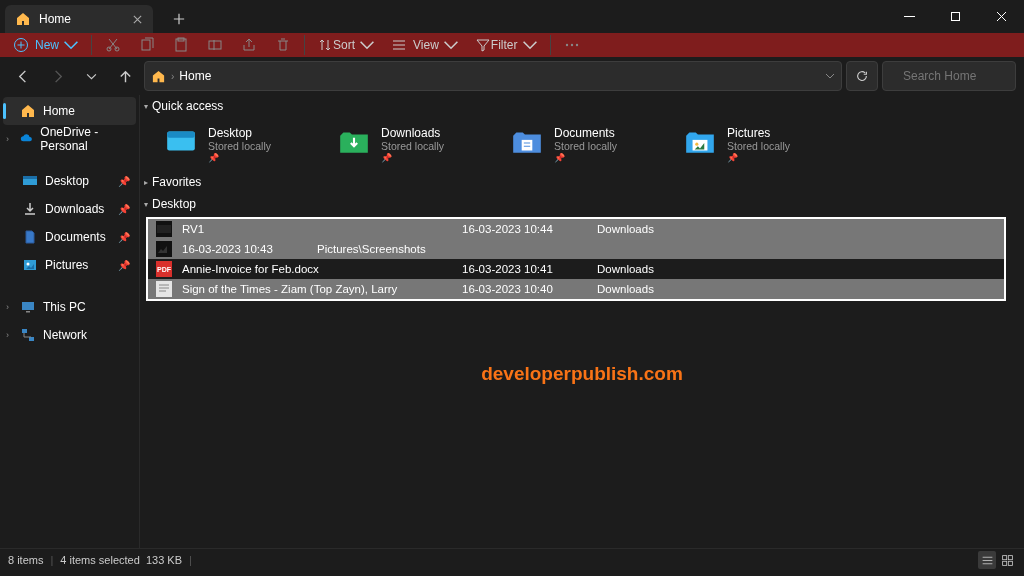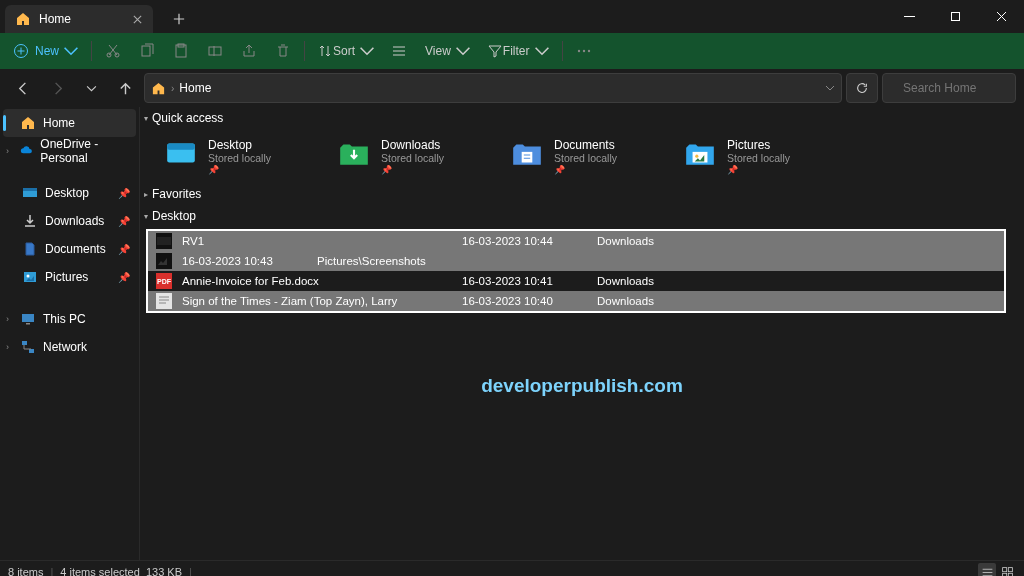--- a/index.html
+++ b/index.html
@@ -5,21 +5,21 @@
 *{margin:0;padding:0;box-sizing:border-box;font-family:"Segoe UI",sans-serif;-webkit-font-smoothing:antialiased}
 body{width:1024px;height:576px;background:#1c1c1c;color:#fff;overflow:hidden;font-size:12px;position:relative}
 .titlebar{height:33px;display:flex;align-items:center;background:#1c1c1c}
 .tab{display:flex;align-items:center;height:28px;background:#2c2c2c;border-radius:6px 6px 0 0;padding:0 8px 0 10px;width:148px;margin-left:5px;margin-top:5px}
 .tab-home-icon{width:16px;height:16px;display:flex;align-items:center;justify-content:center}
 .tab-title{margin-left:8px;font-size:12px;flex:1}
 .tab-close{width:16px;height:16px;display:flex;align-items:center;justify-content:center;border-radius:3px;color:#aaa}
 .new-tab{margin-left:12px;width:28px;height:28px;display:flex;align-items:center;justify-content:center;color:#ccc;margin-top:5px}
 .win-controls{margin-left:auto;display:flex}
 .win-btn{width:46px;height:33px;display:flex;align-items:center;justify-content:center;color:#fff}
-.toolbar{height:36px;background:#14532d;display:flex;align-items:center;padding:0 5px}
+.toolbar{height:24px;background:#7f1d1d;display:flex;align-items:center;padding:0 5px}
 .tbtn{height:30px;display:flex;align-items:center;padding:0 8px;border-radius:4px;color:#ccc;font-size:12px}
 .tbtn svg,.tbtn-icon svg{width:16px;height:16px}
 .tbtn-icon{width:34px;height:30px;display:flex;align-items:center;justify-content:center;color:#888;border-radius:4px}
 .tbtn.new-btn{color:#4cc2ff}
 .chev{margin-left:4px}
 .divider{width:1px;height:20px;background:#444;margin:0 4px}
 .navbar{height:38px;display:flex;align-items:center;padding:0 8px;gap:4px;background:#1c1c1c}
 .nav-btn{width:30px;height:30px;display:flex;align-items:center;justify-content:center;color:#ccc;border-radius:4px}
 .nav-btn.disabled{color:#555}
 .breadcrumb{flex:1;height:30px;background:#2c2c2c;border:1px solid #3d3d3d;border-radius:4px;display:flex;align-items:center;padding:0 6px;gap:5px}
@@ -50,21 +50,21 @@
 .qa-sub{font-size:10.5px;color:#999}
 .qa-pin{font-size:9px;color:#888;margin-top:1px}
 .recent-box{border:2px solid #fff;margin:2px 18px 0 6px}
 .recent-container{padding:0}
 .rrow{height:20px;display:flex;align-items:center;padding:0 8px;gap:10px;font-size:11.5px}
 .rrow.sel{background:#777}
 .rrow.nosel{background:#1c1c1c}
 .rrow .fico{width:16px;height:16px;display:flex;align-items:center;justify-content:center;flex-shrink:0}
 .rrow .fname{width:270px;white-space:nowrap;overflow:hidden}
 .rrow .fdate{width:125px}
-.watermark{position:absolute;left:0;right:0;top:268px;text-align:center;font-size:19px;font-weight:700;color:#7dd3fc}
+.watermark{position:absolute;left:0;right:0;top:268px;text-align:center;font-size:19px;font-weight:700;color:#f97316}
 .statusbar{height:23px;border-top:1px solid #2a2a2a;display:flex;align-items:center;padding:0 8px;font-size:11px;color:#ccc;background:#1c1c1c}
 .sb-sep{margin:0 7px;color:#555}
 .view-ico{margin-left:auto;display:flex;gap:2px}
 .view-ico div{width:18px;height:18px;display:flex;align-items:center;justify-content:center;border-radius:2px}
 .view-ico div.act{background:#3a3a3a}
 svg{display:block}
 </style>
 </head>
 <body>
 
@@ -162,21 +162,21 @@
     <span class="chev">
         <svg width="9" height="9" viewBox="0 0 10 10">
           <path d="M1 3l4 4 4-4" stroke="currentColor" fill="none"></path>
         </svg>
       </span>
   </div>
   <div class="tbtn" style="color:#ccc">
     <svg viewBox="0 0 16 16">
         <path d="M2 4h12M2 8h12M2 12h12" stroke="currentColor"></path>
       </svg>
-    <span style="margin-left:18px">View</span>
+    <span style="margin-left:6px">View</span>
     <span class="chev">
         <svg width="9" height="9" viewBox="0 0 10 10">
           <path d="M1 3l4 4 4-4" stroke="currentColor" fill="none"></path>
         </svg>
       </span>
   </div>
   <div class="tbtn" style="color:#ccc">
     <svg viewBox="0 0 16 16">
         <path d="M2 3h12l-5 6v4l-2 1v-5z" stroke="currentColor" fill="none"></path>
       </svg>

